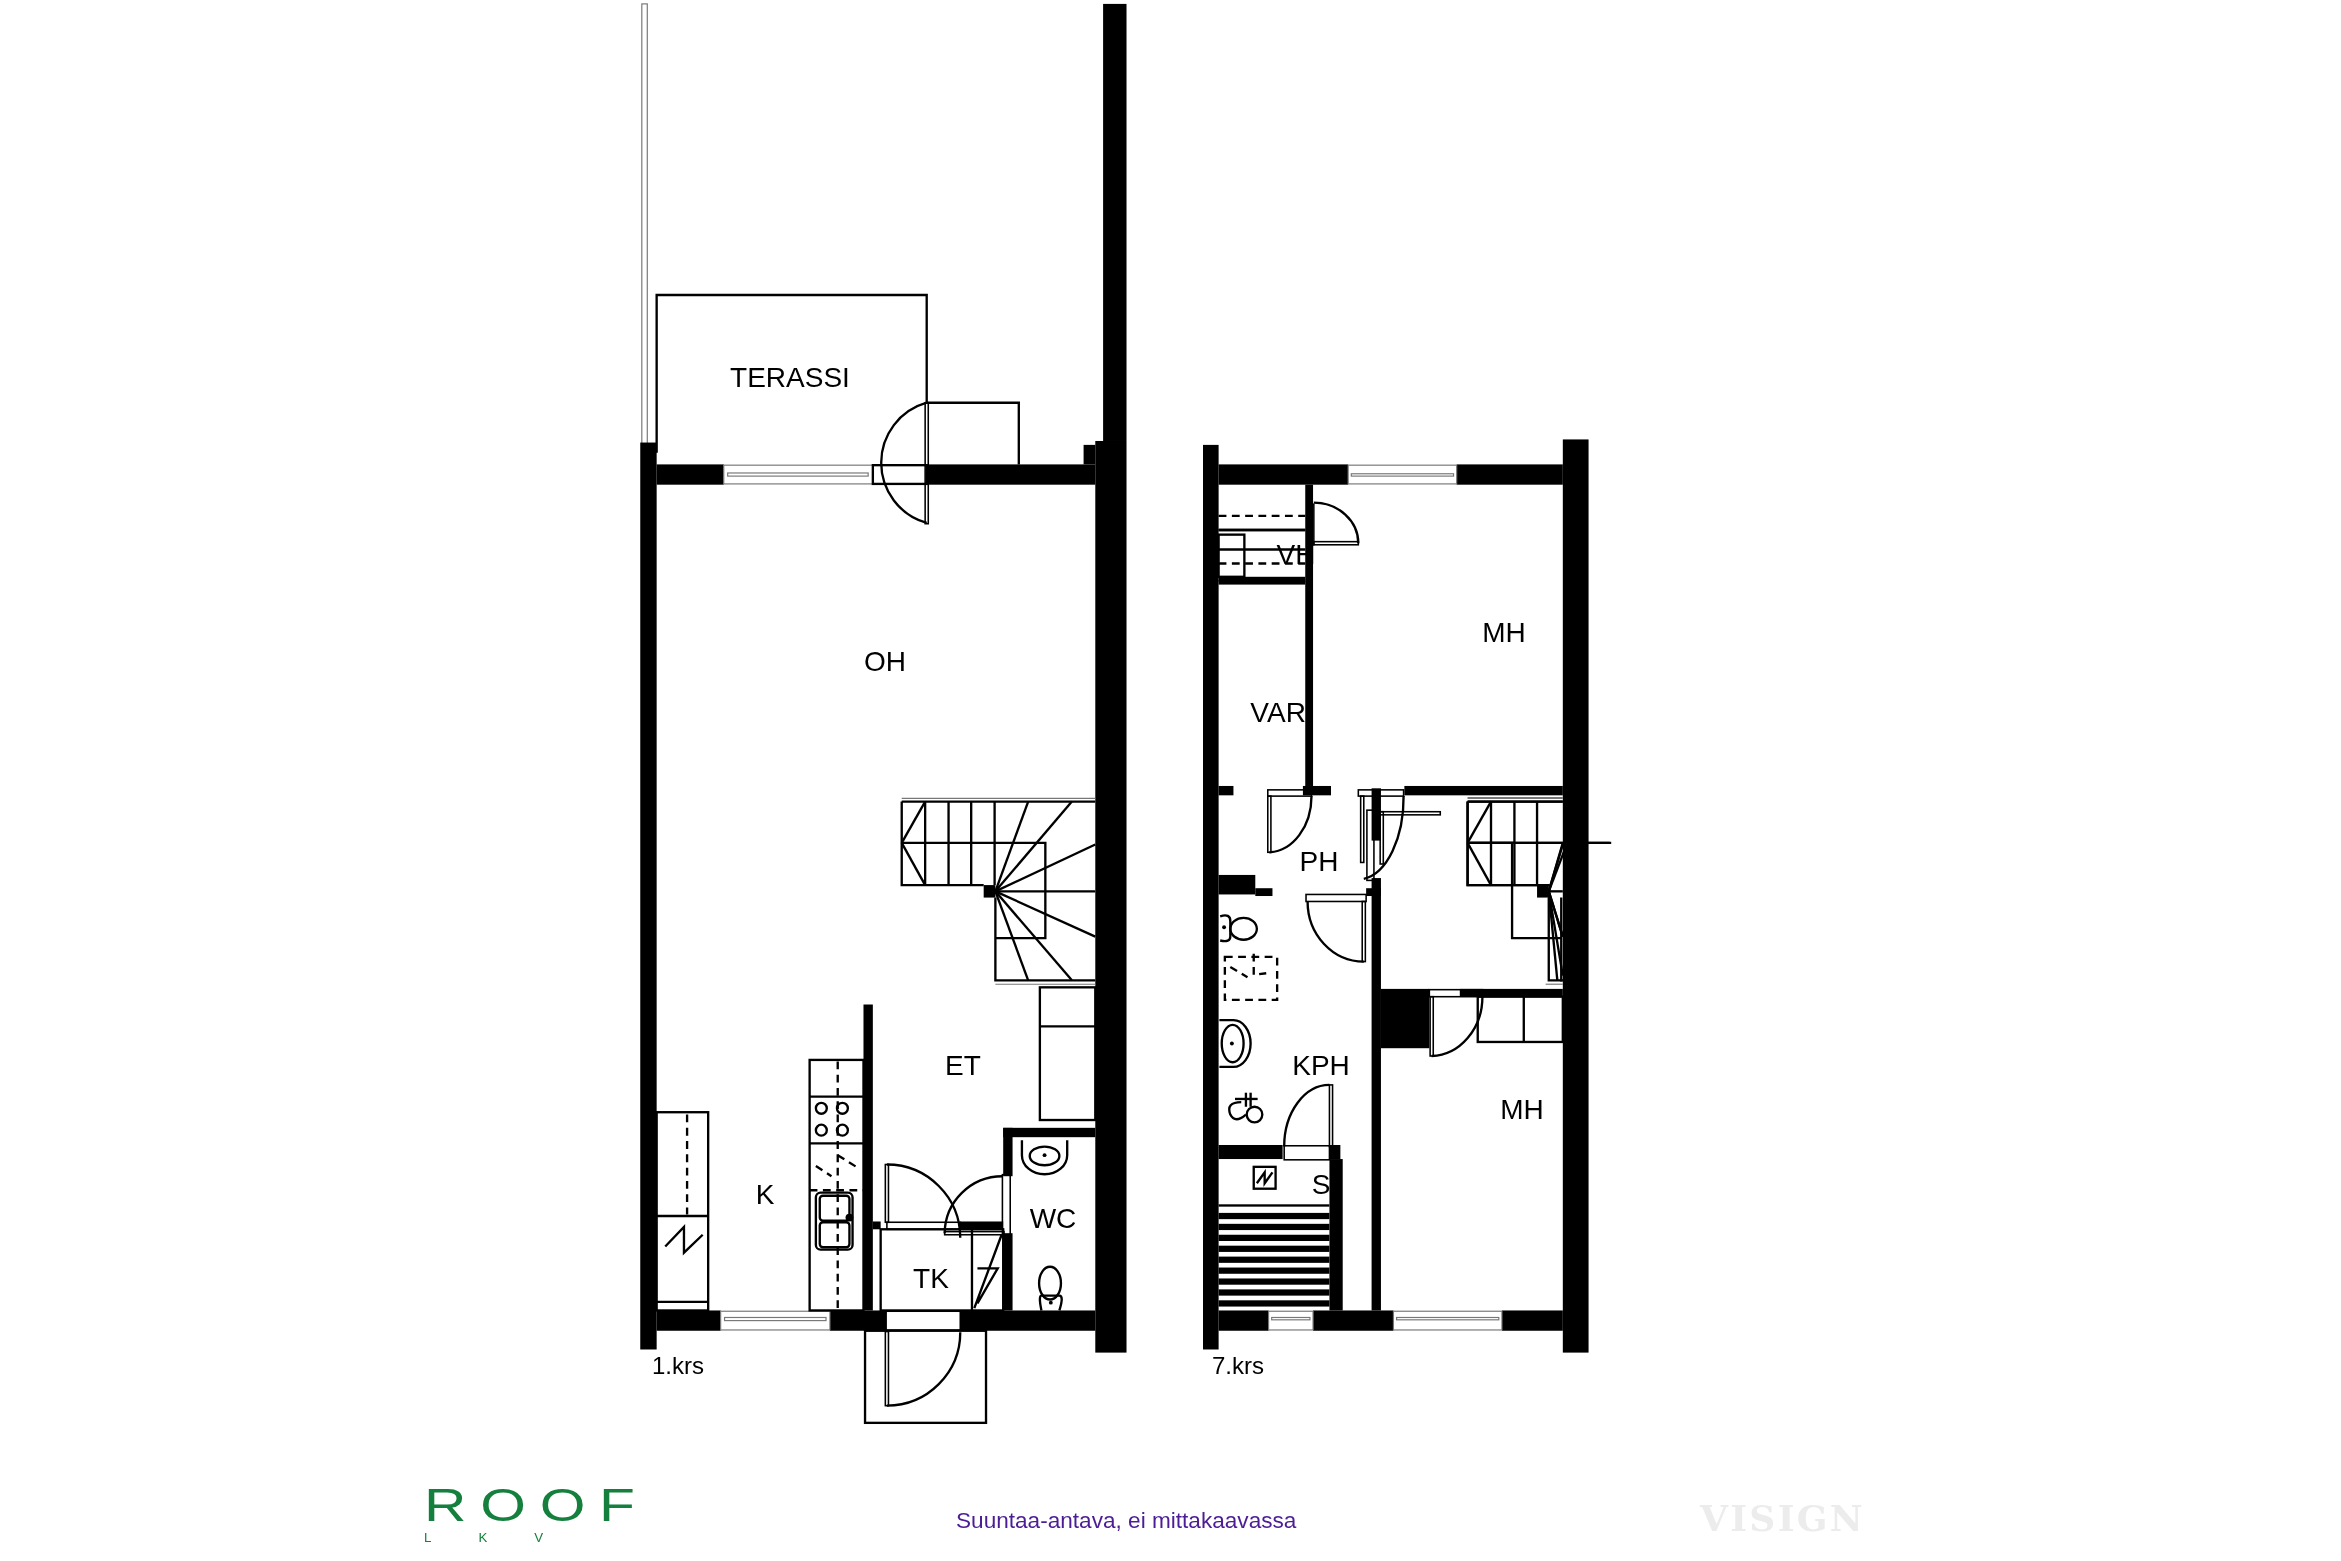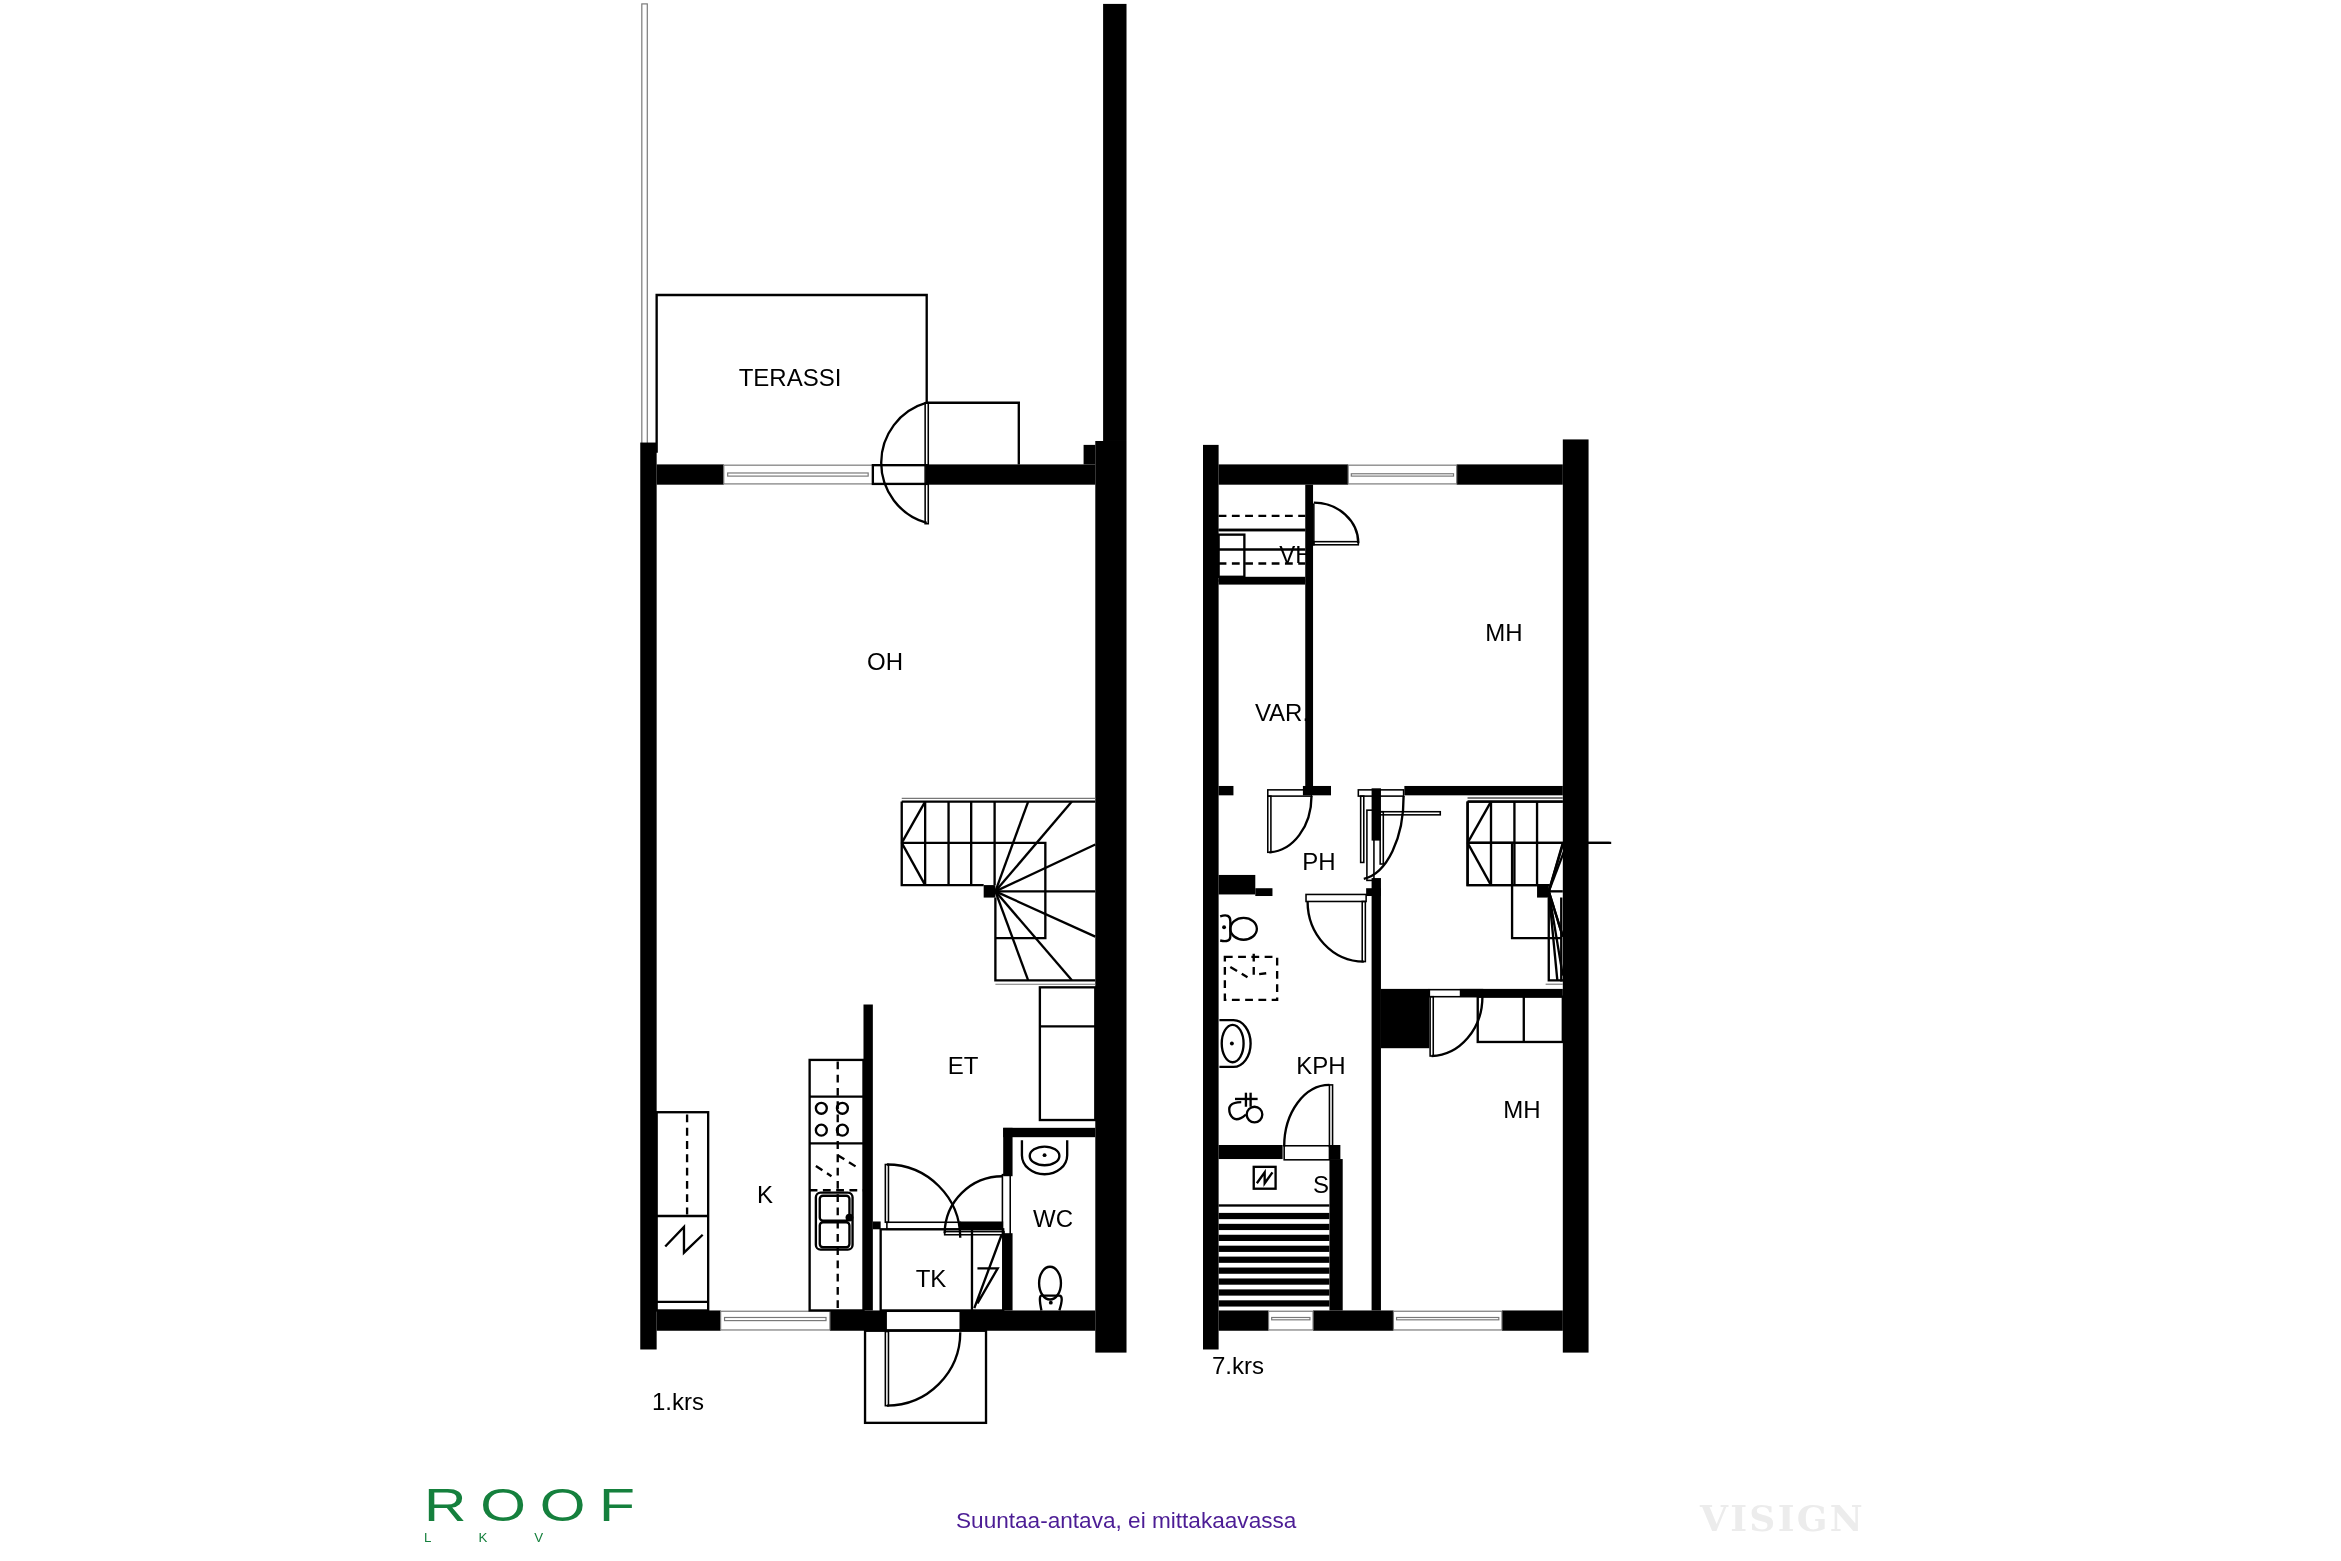--- a/index.html
+++ b/index.html
@@ -3,21 +3,21 @@
 <meta charset="utf-8">
 <style>
   html, body { margin:0; padding:0; background:#ffffff; }
   body { width:2342px; height:1561px; position:relative; overflow:hidden; font-family:"Liberation Sans", sans-serif; }
   #plan { position:absolute; left:0; top:0; width:2342px; height:1561px; }
   .wall { fill:#000; }
   .ln { fill:none; stroke:#000; stroke-width:3; }
   .lnt { fill:none; stroke:#000; stroke-width:2; }
   .win { fill:#fff; stroke:#777; stroke-width:1.5; }
   .dash { fill:none; stroke:#000; stroke-width:3; stroke-dasharray:10 7; }
-  .lbl { position:absolute; font-family:"Liberation Sans", sans-serif; color:#000; font-size:24px; line-height:1; white-space:nowrap; transform:translate(-50%,-50%); }
+  .lbl { position:absolute; font-family:"Liberation Sans", sans-serif; color:#000; font-size:28px; line-height:1; white-space:nowrap; transform:translate(-50%,-50%); }
   .floor-lbl { position:absolute; font-family:"Liberation Sans", sans-serif; font-size:24px; color:#000; }
   .logo { position:absolute; left:424px; top:1481px; font-family:"Liberation Sans", sans-serif; color:#15803d; }
   .logo-main { font-size:47px; letter-spacing:11px; font-weight:400; line-height:1; transform:scaleX(1.25); transform-origin:left; }
   .logo-sub { font-size:13.3px; letter-spacing:47px; margin-top:3.1px; line-height:1; }
   .caption { position:absolute; left:956px; top:1508px; font-size:22.6px; color:#4c1d95; font-family:"Liberation Sans", sans-serif; }
   .watermark { position:absolute; left:1700px; top:1497px; font-size:36px; font-weight:bold; color:#ececec; letter-spacing:2.3px; font-family:"DejaVu Serif", serif; }
 </style>
 </head>
 <body>
 
@@ -330,21 +330,21 @@
     </g>
   </g>
 </svg>
 
 <div class="lbl" style="left:790px; top:378px;">TERASSI</div>
 <div class="lbl" style="left:885px; top:662px;">OH</div>
 <div class="lbl" style="left:963px; top:1066px;">ET</div>
 <div class="lbl" style="left:765px; top:1195px;">K</div>
 <div class="lbl" style="left:1053px; top:1219px;">WC</div>
 <div class="lbl" style="left:931px; top:1279px;">TK</div>
-<div class="floor-lbl" style="left:652px; top:1352px;margin-top:36px;">1.krs</div>
+<div class="floor-lbl" style="left:652px; top:1352px;">1.krs</div>
 
 <div class="lbl" style="left:1296px; top:555px;">VH</div>
 <div class="lbl" style="left:1504px; top:633px;">MH</div>
 <div class="lbl" style="left:1282px; top:713px;">VAR.</div>
 <div class="lbl" style="left:1319px; top:862px;">PH</div>
 <div class="lbl" style="left:1321px; top:1030px;margin-top:36px;">KPH</div>
 <div class="lbl" style="left:1321px; top:1185px;">S</div>
 <div class="lbl" style="left:1522px; top:1110px;">MH</div>
 <div class="floor-lbl" style="left:1212px; top:1352px;">7.krs</div>
 

